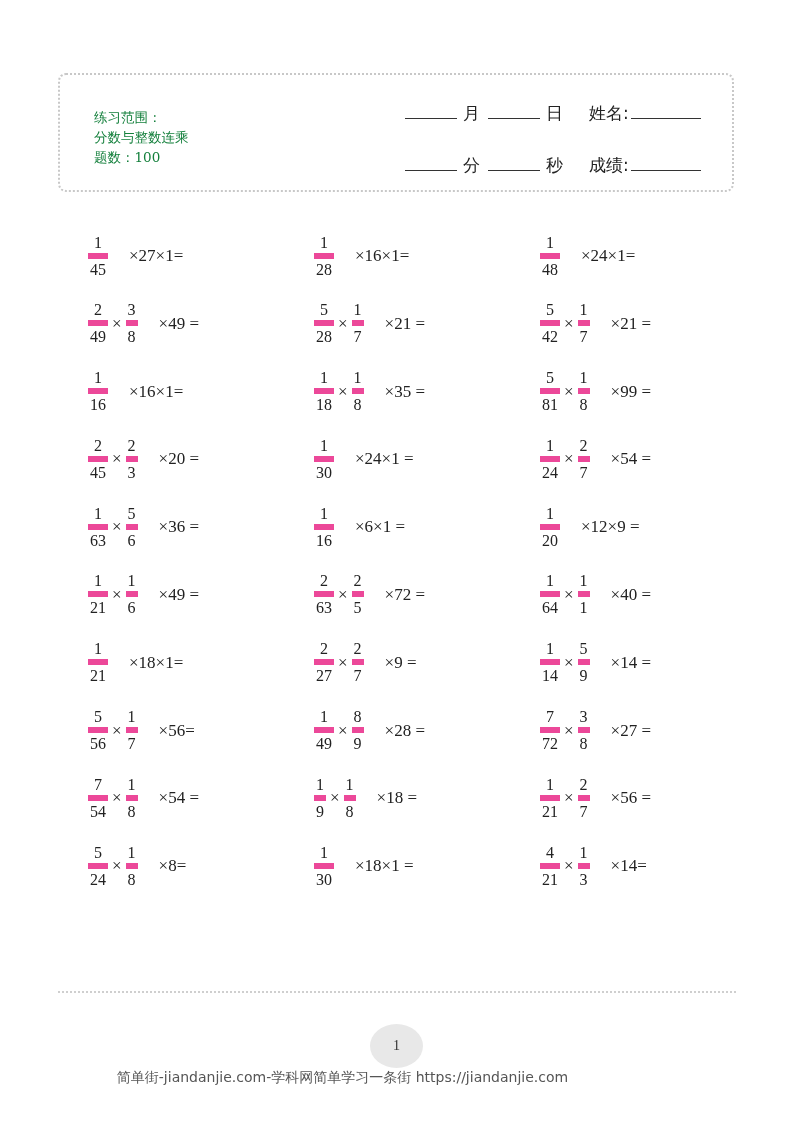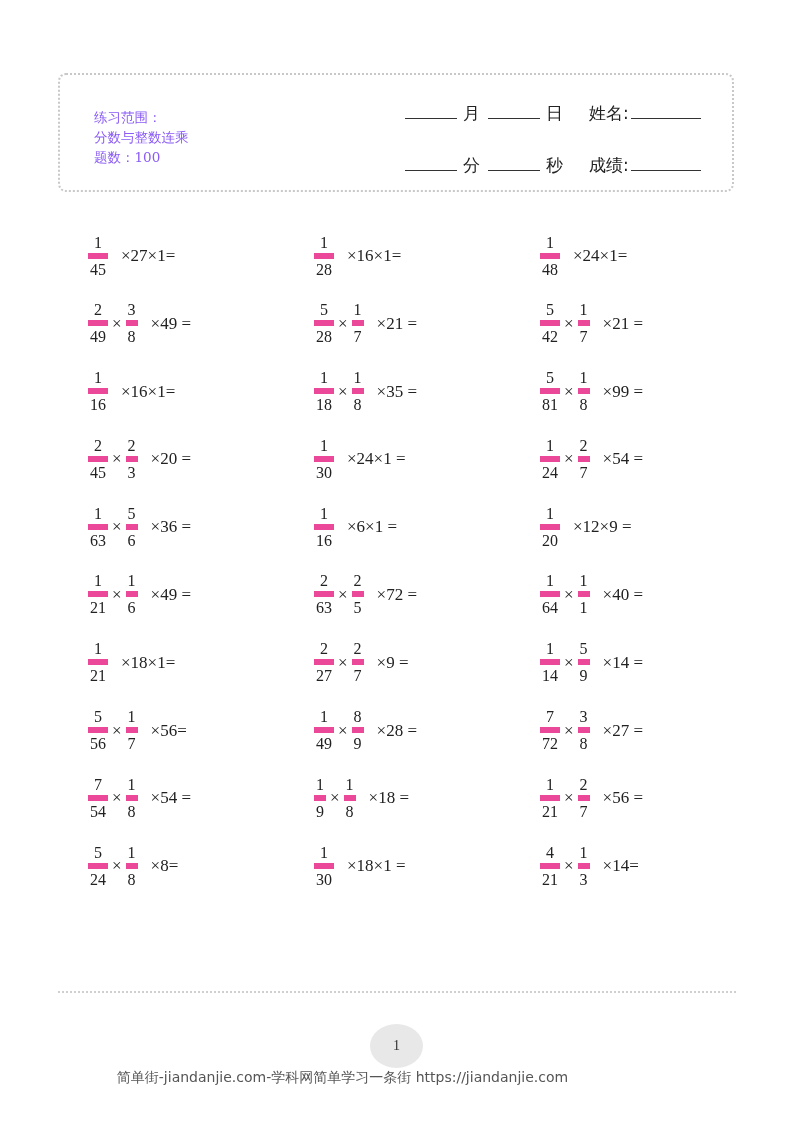--- a/index.html
+++ b/index.html
@@ -1,42 +1,42 @@
 <!DOCTYPE html>
 <html><head>
 <meta charset="utf-8">
 <style>
   html, body { margin: 0; padding: 0; background: #ffffff; }
   body { width: 793px; height: 1122px; position: relative; overflow: hidden; color: #222; }
   .header-box {
     position: absolute; left: 58px; top: 73px; width: 676px; height: 119px;
     border: 2px dotted #c8c8c8; border-radius: 8px; box-sizing: border-box;
   }
-  .info { position: absolute; left: 34px; top: 32px; font-family: "DejaVu Serif", "Liberation Serif", serif; font-size: 13.5px; line-height: 20px; color: #8b5cf6; }
+  .info { position: absolute; left: 34px; top: 32px; font-family: "DejaVu Serif", "Liberation Serif", serif; font-size: 13.5px; line-height: 20px; color: #15803d; }
   .info div { white-space: nowrap; }
   .fields { position: absolute; left: 345px; top: 24px; font-family: "DejaVu Sans", sans-serif; font-size: 17px; color: #222; }
   .field-row { display: flex; align-items: flex-end; height: 26px; margin-bottom: 26px; }
   .blank { display: inline-block; border-bottom: 1.5px solid #333; height: 1px; margin-bottom: 6px; }
   .b1 { width: 52px; }
   .b2 { width: 52px; margin-left: 8px; }
   .b3 { width: 70px; margin-left: 2px; }
   .lbl { margin-left: 6px; }
   .lbl-gap { margin-left: 26px; text-align: center; }
   .problems { position: absolute; left: 88px; top: 232px; width: 660px; }
   .prow { position: relative; height: 67.8px; }
   .prob {
     position: absolute; top: 0; display: flex; align-items: center; height: 48px;
     font-family: "Liberation Serif", "DejaVu Serif", serif; font-size: 17px; color: #222;
   }
   .prob.c0 { left: 0; } .prob.c1 { left: 226px; } .prob.c2 { left: 452px; }
   .frac { display: inline-flex; flex-direction: column; align-items: center; line-height: 1; font-size: 16px; }
   .frac .num { padding: 0 2px 2px 2px; }
   .frac .den { padding: 3px 2px 0 2px; border-top: 6px solid #ec4899; }
   .op { margin: 0 4px; }
-  .tail { margin-left: 13px; }
+  .tail { margin-left: 21px; }
   .divider { position: absolute; left: 58px; top: 991px; width: 678px; border-top: 2px dotted #cfcfcf; }
   .page-badge {
     position: absolute; left: 370px; top: 1024px; width: 53px; height: 44px; border-radius: 50%;
     background: #e8e8e8; display: flex; align-items: center; justify-content: center;
     font-family: "Liberation Serif", serif; font-size: 14px; color: #333;
   }
   .footer { position: absolute; left: 0; top: 1069px; width: 685px; text-align: center;
     font-family: "DejaVu Sans", sans-serif; font-size: 14px; color: #555; }
 </style>
 </head>

